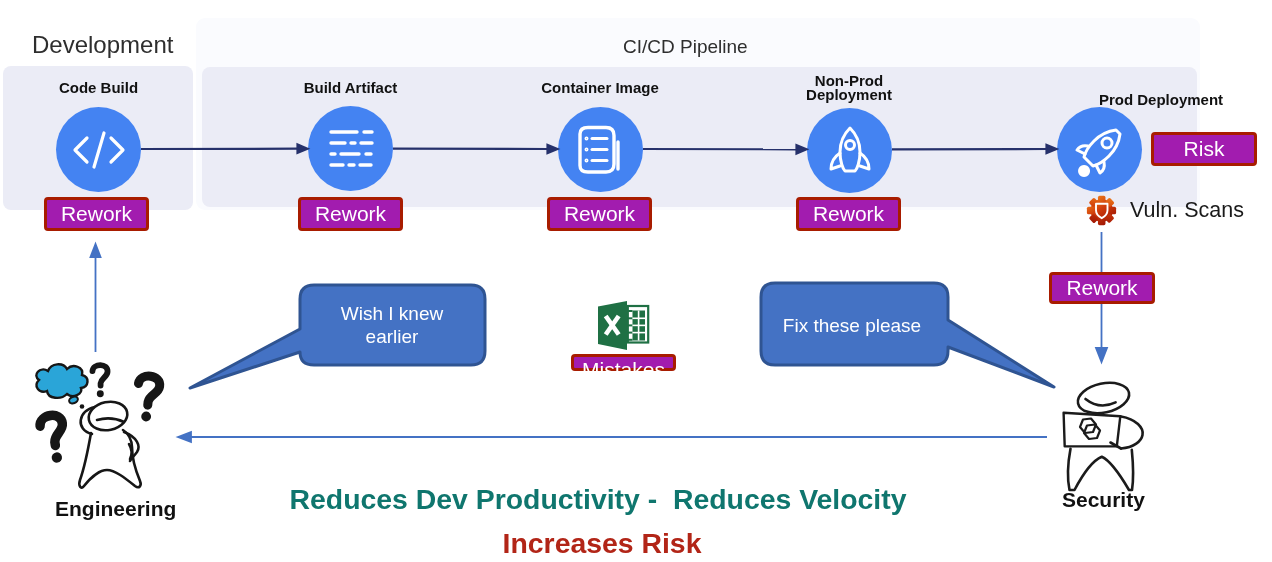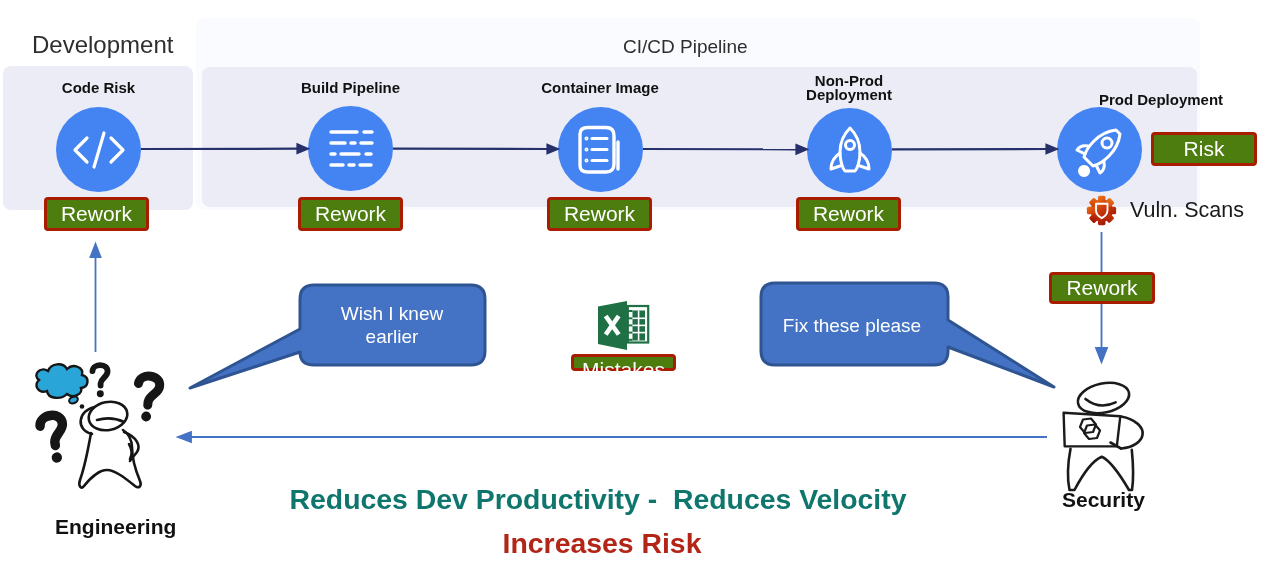--- a/index.html
+++ b/index.html
@@ -1,37 +1,37 @@
 <!DOCTYPE html>
 <html><head>
 <meta charset="utf-8">
 <style>
   html,body{margin:0;padding:0;}
   body{width:1272px;height:562px;background:#ffffff;font-family:"Liberation Sans",sans-serif;position:relative;overflow:hidden;}
   .abs{position:absolute;}
   .panel{position:absolute;border-radius:8px;background:#ebecf6;}
   .circle{position:absolute;width:85px;height:85px;border-radius:50%;background:#4483f2;display:flex;align-items:center;justify-content:center;}
   .stlabel{position:absolute;font-weight:bold;font-size:15px;color:#111;text-align:center;line-height:14px;}
-  .redbox{position:absolute;background:#4d7c0f;border:3px solid #a81c00;border-radius:4px;color:#fff;font-size:21px;text-align:center;box-sizing:border-box;}
+  .redbox{position:absolute;background:#a21caf;border:3px solid #a81c00;border-radius:4px;color:#fff;font-size:21px;text-align:center;box-sizing:border-box;}
   .hdr{position:absolute;font-size:24px;color:#2e2e2e;}
 </style>
 </head>
 <body>
 
   <div class="abs" style="left:196px;top:18px;width:1004px;height:192px;background:#fafbfe;border-radius:9px;"></div>
 
   <div class="panel" style="left:3px;top:66px;width:190px;height:144px;"></div>
 
   <div class="panel" style="left:202px;top:67px;width:995px;height:140px;"></div>
 
   <div class="hdr" style="left:32px;top:31px;">Development</div>
   <div class="hdr" style="left:623px;top:36px;font-size:19px;">CI/CD Pipeline</div>
 
-  <div class="stlabel" style="left:38px;top:81px;width:121px;">Code Risk</div>
-  <div class="stlabel" style="left:290px;top:81px;width:121px;">Build Pipeline</div>
+  <div class="stlabel" style="left:38px;top:81px;width:121px;">Code Build</div>
+  <div class="stlabel" style="left:290px;top:81px;width:121px;">Build Artifact</div>
   <div class="stlabel" style="left:539px;top:81px;width:122px;">Container Image</div>
   <div class="stlabel" style="left:789px;top:74px;width:120px;">Non-Prod<br>Deployment</div>
   <div class="stlabel" style="left:1096px;top:81px;width:130px;margin-top:12px;">Prod Deployment</div>
 
   <div class="circle" style="left:56px;top:107px;">
     <svg width="56" height="50" viewBox="0 0 56 50">
       <g stroke="#fff" stroke-width="3.2" fill="none" stroke-linecap="round" stroke-linejoin="round">
         <path d="M16 13 L4 25 L16 37"></path>
         <path d="M40 13 L52 25 L40 37"></path>
         <path d="M33 8 L23 42"></path>
@@ -208,21 +208,21 @@
         <path d="M -26 -72 C -24 -100 28 -100 26 -70 C 25 -52 4 -48 2 -30 L 2 -22" stroke-width="22"></path>
         <circle cx="1" cy="6" r="12" fill="#161616" stroke="none"></circle>
       </g>
 
       <g transform="translate(31,95) scale(0.43) rotate(-9)">
         <path d="M -26 -72 C -24 -100 28 -100 26 -70 C 25 -52 4 -48 2 -30 L 2 -22" stroke-width="22"></path>
         <circle cx="1" cy="6" r="12" fill="#161616" stroke="none"></circle>
       </g>
     </g>
   </svg>
-  <div class="abs" style="left:55px;top:497px;font-size:21px;font-weight:bold;color:#111;margin-top:18px;">Engineering</div>
+  <div class="abs" style="left:55px;top:497px;font-size:21px;font-weight:bold;color:#111;">Engineering</div>
 
   <svg class="abs" style="left:1040px;top:378px;" width="130" height="118" viewBox="0 0 130 118">
     <g fill="none" stroke="#1b1b1b" stroke-width="2.6" stroke-linecap="round" stroke-linejoin="round">
       <ellipse cx="63.5" cy="20" rx="26" ry="14.5" transform="rotate(-12 63.5 20)" fill="#fff"></ellipse>
       <path d="M 45.5 21 Q 59.4 32 75.6 24.4"></path>
 
       <path d="M 30.5 70.7 C 28 84 27 100 29.5 112 L 34.5 112 C 44 94 54 82 61.8 78.8 C 69 82 79 95 89 112 L 92 112 C 94 99 93 84 91.8 71.9"></path>
 
       <polygon points="23.6,34.8 80.3,38.3 76.8,68.4 24.7,68.4" fill="#fff" stroke-width="2.4"></polygon>
       <path d="M 43 41.5 L 51 40.5 L 56 46.5 L 53 54 L 45 55 L 40 49 Z" stroke-width="2.2"></path>

